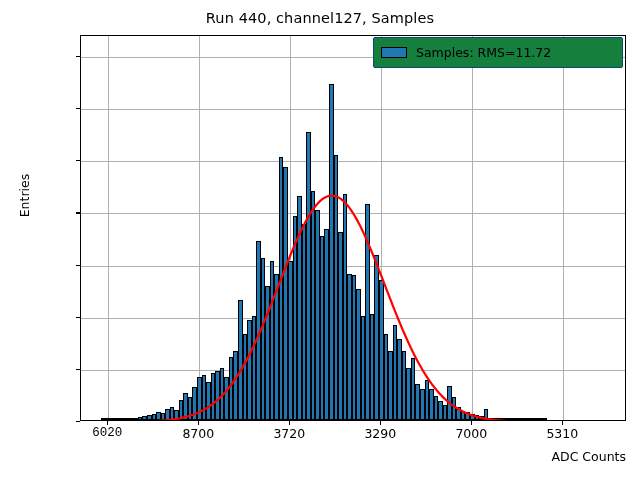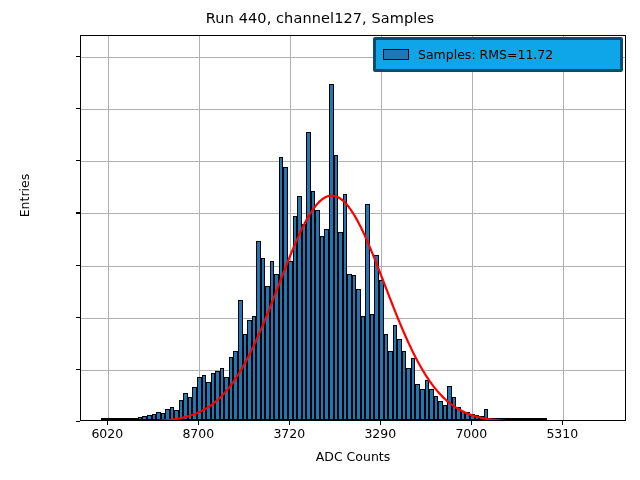--- a/index.html
+++ b/index.html
@@ -89,42 +89,42 @@
     top: 421px;
     width: 1.2px;
     height: 4px;
     background: #000000;
   }
   #xlabel {
     position: absolute;
     left: 80px;
     top: 449px;
     width: 546px;
-    text-align: center;
+    text-align: right;
     font-size: 12.5px;
     color: #000000;
   }
   #ylabel {
     position: absolute;
     left: -46px;
     top: 188px;
     width: 140px;
     text-align: center;
     font-size: 12.5px;
     color: #000000;
     transform: rotate(-90deg);
   }
   #legend {
     position: absolute;
     left: 373px;
     top: 37px;
     width: 250px;
     box-sizing: border-box;
-    background: #0ea5e9;
-    border: 3px solid #0c4a6e;
+    background: #15803d;
+    border: 1px solid #0c4a6e;
     border-radius: 2px;
     padding: 5px 8px 5px 7px;
   }
   .legend-row {
     display: flex;
     align-items: center;
     height: 19px;
   }
   .legend-swatch-patch {
     width: 26px;
@@ -167,21 +167,21 @@
       <div class="ytick-mark" style="top: 368.8px;"></div>
       <div class="ytick-mark" style="top: 316.7px;"></div>
       <div class="ytick-mark" style="top: 264.5px;"></div>
       <div class="ytick-mark" style="top: 212.4px;"></div>
       <div class="ytick-mark" style="top: 160.2px;"></div>
       <div class="ytick-mark" style="top: 108px;"></div>
       <div class="ytick-mark" style="top: 55.9px;"></div>
     </div>
   <div id="x-ticks">
       <div class="xtick-mark" style="left: 107.3px;"></div>
-      <div class="xtick-label" style="left: 107.3px;">6020</div>
+      <div class="xtick-label" style="left: 107.3px; font-family: Liberation Mono, monospace;">6020</div>
       <div class="xtick-mark" style="left: 198.3px;"></div>
       <div class="xtick-label" style="left: 198.3px;">8700</div>
       <div class="xtick-mark" style="left: 289.3px;"></div>
       <div class="xtick-label" style="left: 289.3px;">3720</div>
       <div class="xtick-mark" style="left: 380.3px;"></div>
       <div class="xtick-label" style="left: 380.3px;">3290</div>
       <div class="xtick-mark" style="left: 471.3px;"></div>
       <div class="xtick-label" style="left: 471.3px;">7000</div>
       <div class="xtick-mark" style="left: 562.3px;"></div>
       <div class="xtick-label" style="left: 562.3px;">5310</div>

